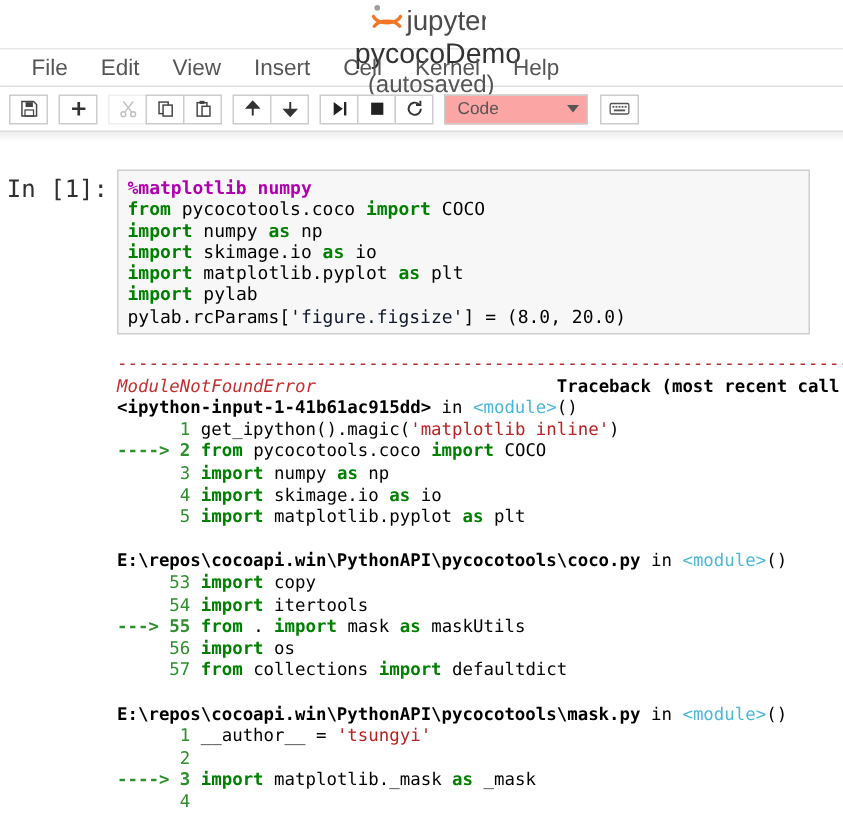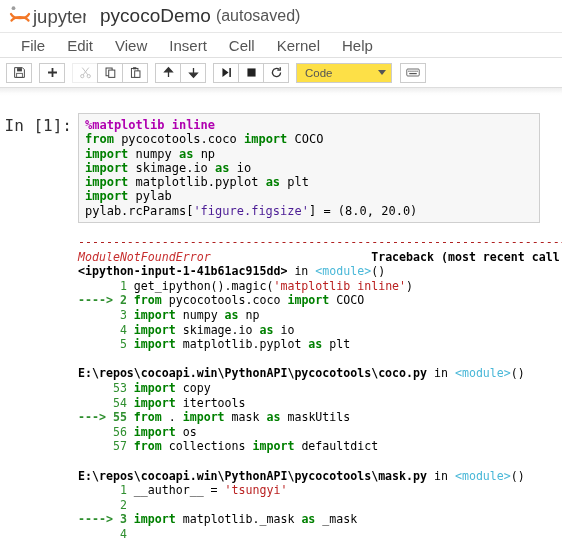--- a/index.html
+++ b/index.html
@@ -17,20 +17,21 @@
   }
 
   
   .header {
     height: 32px;
     background: #ffffff;
     display: flex;
     align-items: center;
     padding-left: 8px;
     box-sizing: border-box;
+    flex-direction: column;
   }
   .logo {
     width: 78px;
     height: 26px;
     position: relative;
     flex: 0 0 auto;
   }
   .logo svg { display: block; }
 
   .nb-title {
@@ -94,21 +95,21 @@
     cursor: default;
   }
   .tb-group .tb-btn:first-child { margin-left: 0; }
   .tb-btn svg { display: block; }
   .tb-btn.disabled { opacity: 0.32; }
 
   .tb-select {
     height: 20px;
     min-width: 96px;
     border: 1px solid #cccccc;
-    background: #fde047;
+    background: #fca5a5;
     box-sizing: border-box;
     display: flex;
     align-items: center;
     justify-content: space-between;
     padding: 0 5px 0 8px;
     font-size: 11.5px;
     color: #555555;
     margin-right: 8px;
     cursor: default;
   }
@@ -164,21 +165,21 @@
     font-family: "DejaVu Sans Mono", monospace;
     font-size: 12px;
     line-height: 14.3px;
     color: #000000;
     white-space: pre;
   }
 
   
   .k   { color: #008000; font-weight: bold; }   
   .mg  { color: #b000b0; font-weight: bold; }   
-  .s   { color: #4c1d95; }                      
+  .s   { color: #0f172a; }                      
   .n   { color: #000000; }
 
   
   .output-row {
     display: flex;
     align-items: flex-start;
     margin-top: 12px;
   }
   .output-area {
     flex: 1 1 auto;
@@ -323,21 +324,21 @@
   </div>
 </div>
 
 <div class="shadow-strip"></div>
 
 <div class="notebook">
 
   <div class="cell-row">
     <div class="prompt">In [1]:</div>
     <div class="input-area">
-      <pre class="code" id="code-source"><span class="mg">%matplotlib inline</span>
+      <pre class="code" id="code-source"><span class="mg">%matplotlib numpy</span>
 <span class="k">from </span><span class="n">pycocotools.coco </span><span class="k">import </span><span class="n">COCO</span>
 <span class="k">import </span><span class="n">numpy </span><span class="k">as </span><span class="n">np</span>
 <span class="k">import </span><span class="n">skimage.io </span><span class="k">as </span><span class="n">io</span>
 <span class="k">import </span><span class="n">matplotlib.pyplot </span><span class="k">as </span><span class="n">plt</span>
 <span class="k">import </span><span class="n">pylab</span>
 <span class="n">pylab.rcParams[</span><span class="s">'figure.figsize'</span><span class="n">] = (8.0, 20.0)</span></pre>
     </div>
   </div>
 
   <div class="output-row">

